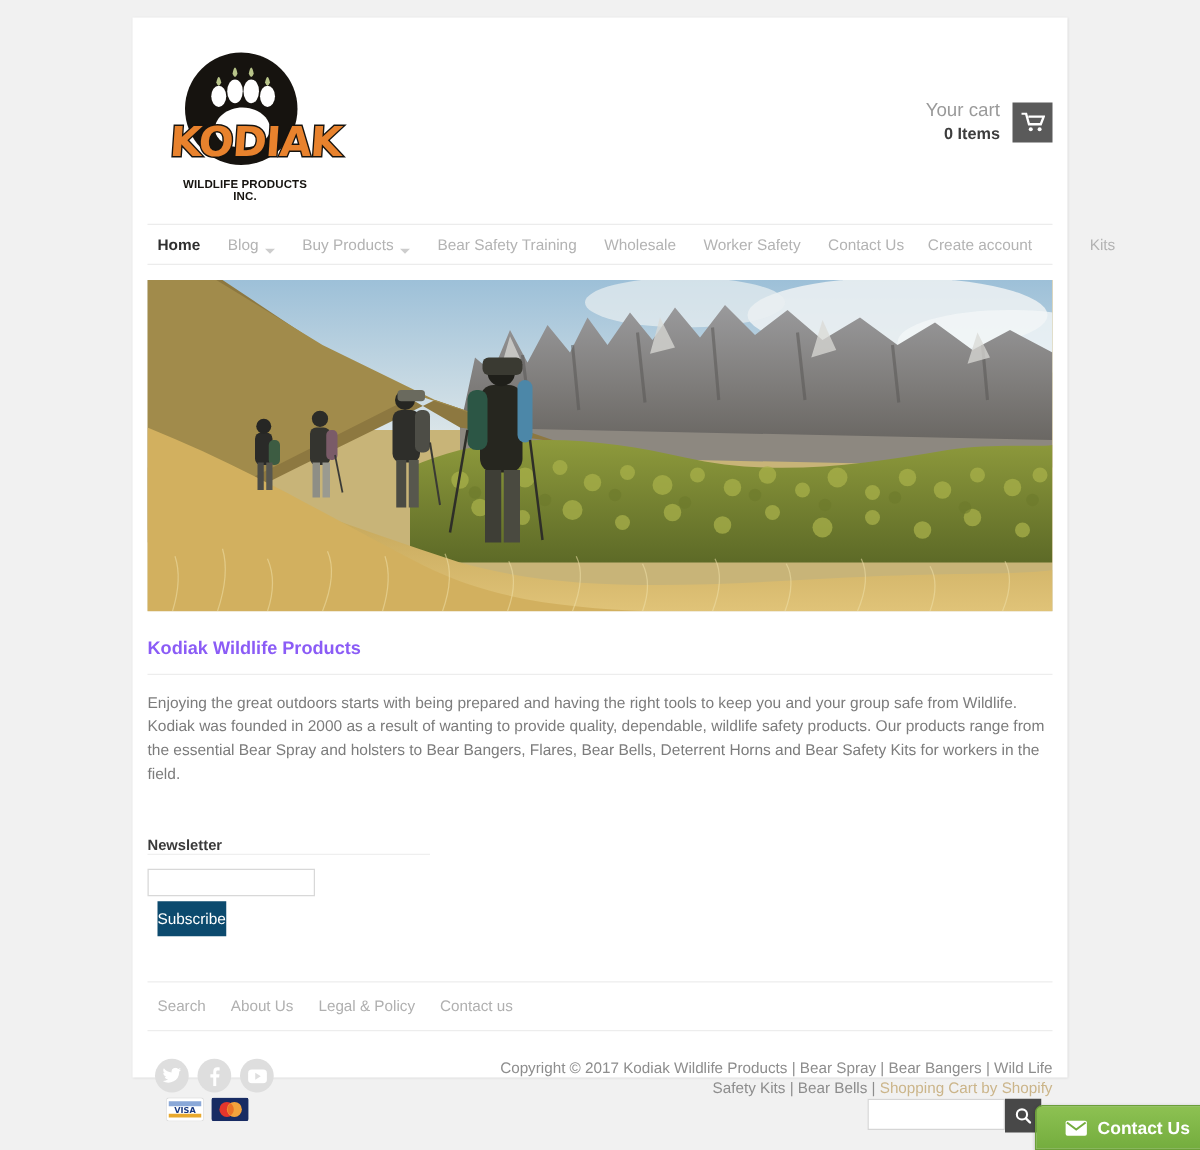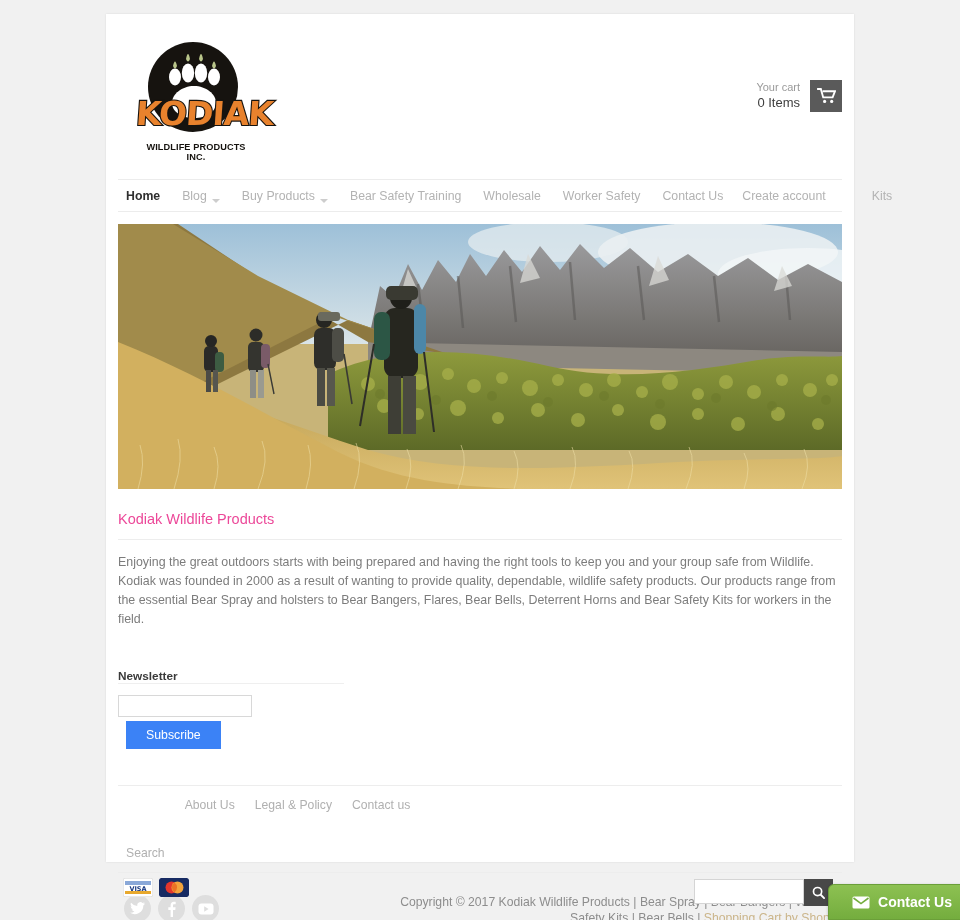--- a/index.html
+++ b/index.html
@@ -65,22 +65,22 @@
   }
 
   .cart-area {
     position: absolute;
     right: 12px; top: 66px;
     display: flex;
     align-items: center;
     gap: 10px;
   }
   .cart-text { text-align: right; line-height: 1.25; }
-  .cart-label { font-size: 11px; color: #9a9a9a; text-align: center; }
-  .cart-count { font-size: 13px; font-weight: normal; color: #3d3d3d; }
+  .cart-label { font-size: 15px; color: #9a9a9a; text-align: center; }
+  .cart-count { font-size: 13px; font-weight: bold; color: #3d3d3d; }
   .cart-btn {
     width: 32px; height: 32px;
     background: #5a5a5a;
     display: flex; align-items: center; justify-content: center;
     cursor: pointer;
   }
 
   
   .nav {
     border-top: 1px solid #ececec;
@@ -117,22 +117,22 @@
     position: relative;
     overflow: hidden;
     background: #c8b478;
   }
   .hero svg { display: block; width: 100%; height: 100%; }
 
   
   .content { padding: 22px 12px 0 12px; }
   .content h1 {
     font-size: 14.5px;
-    font-weight: normal;
-    color: #ec4899;
+    font-weight: bold;
+    color: #8b5cf6;
     margin: 0 0 13px 0;
     padding-bottom: 12px;
     border-bottom: 1px solid #ededed;
   }
   .content p {
     font-size: 12.4px;
     line-height: 19px;
     color: #7c7c7c;
     margin: 0 0 18px 0;
   }
@@ -151,44 +151,44 @@
     width: 134px; height: 22px;
     border: 1px solid #d8d8d8;
     background: #fff;
     display: block;
     font-family: "Liberation Sans", sans-serif;
     font-size: 12px;
     padding: 0 4px;
   }
   .nl-btn {
     margin-top: 4px; margin-left: 8px;
-    background: #3b82f6;
+    background: #0c4a6e;
     border: none;
     color: #ffffff;
     font-family: "Liberation Sans", sans-serif;
     font-size: 12.3px;
-    padding: 7px 20px;
+    padding: 7px 0;
     cursor: pointer;
   }
 
   
   .footer { margin: 36px 12px 0 12px; }
   .footer-links {
     border-top: 1px solid #ededed;
     border-bottom: 1px solid #ededed;
     padding: 12px 0;
     display: flex;
     font-size: 12.2px;
   }
   .footer-links span {
     color: #b0b0b0;
     padding: 0 10px;
     cursor: pointer;
   }
-  .footer-links span:first-child { padding-left: 8px; margin-top: 48px; }
+  .footer-links span:first-child { padding-left: 8px; }
 
   .footer-bottom {
     display: flex;
     align-items: flex-start;
     padding: 22px 0 0 0;
   }
   .social { display: flex; gap: 7px; padding-left: 6px; }
   .soc {
     width: 27px; height: 27px;
     border-radius: 50%;
@@ -202,21 +202,21 @@
     text-align: right;
     font-size: 12.2px;
     line-height: 15.5px;
     color: #8d8d8d;
   }
   .copyright .shopify { color: #cbb58a; cursor: pointer; }
 
   
   .payment-icons {
     position: absolute;
-    left: 123px; top: 878px;
+    left: 133px; top: 878px;
     display: flex; gap: 6px;
   }
   .pay-card {
     width: 30px; height: 19px;
     border-radius: 2px;
     overflow: hidden;
   }
 
   .search-area {
     position: absolute;

